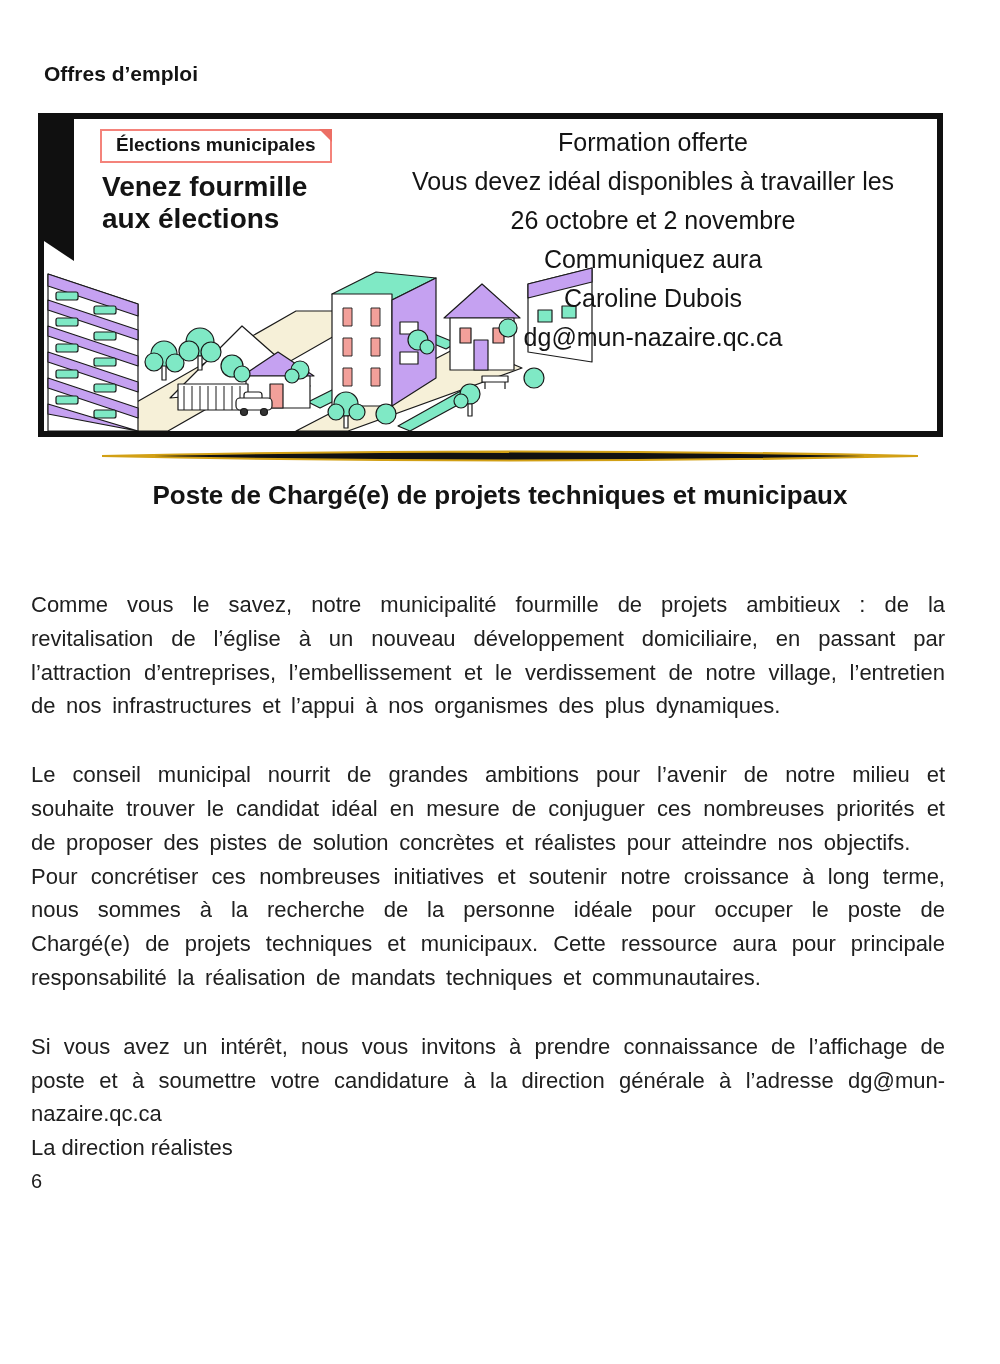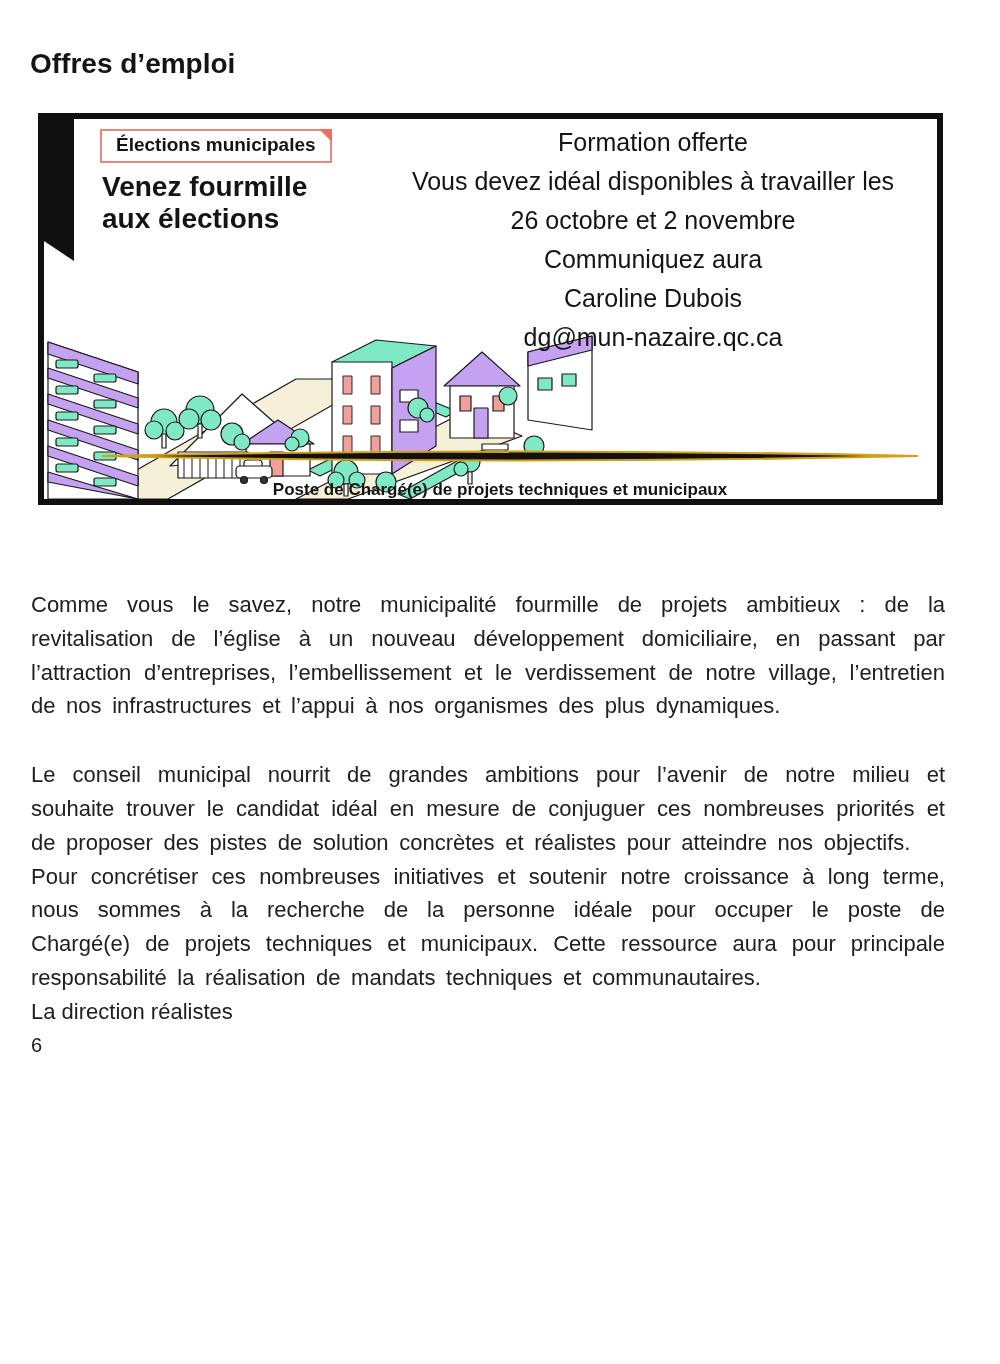--- a/index.html
+++ b/index.html
@@ -5,26 +5,26 @@
   html,body{margin:0;padding:0;background:#ffffff;}
   .page{
     position:relative;
     width:1000px;height:1364px;
     background:#ffffff;
     font-family:"Liberation Sans","DejaVu Sans",sans-serif;
     color:#1b1b1b;
     overflow:hidden;
   }
   .page-title{
-    position:absolute;left:30px;top:48px;margin:0;
-    font-size:28px;font-weight:800;letter-spacing:0;color:#141414;
+    position:absolute;left:30px;top:48px;margin:14px;
+    font-size:21px;font-weight:800;letter-spacing:0;color:#141414;
   }
   
   .ad-box{
-    position:absolute;left:38px;top:113px;width:905px;height:392px;
+    position:absolute;left:38px;top:113px;width:905px;height:324px;
     border:6px solid #101010;box-sizing:border-box;background:#ffffff;
   }
   .left-bar{
     position:absolute;left:0;top:0;width:30px;height:142px;background:#101010;
     clip-path:polygon(0 0,100% 0,100% 100%,0 86%);
   }
   .badge{
     position:absolute;left:56px;top:10px;
     border:2px solid #f4837b;background:#ffffff;
     padding:3px 14px 5px 14px;
@@ -42,21 +42,21 @@
   .ad-right{
     position:absolute;left:330px;top:4px;width:558px;
     text-align:center;font-size:25px;line-height:39px;color:#141414;
   }
   .ad-right .bold{font-weight:400;}
   
   .divider{position:absolute;left:100px;top:448px;width:820px;height:16px;}
   
   .article-heading{
     position:absolute;left:0;top:480px;width:100%;margin:0;
-    text-align:center;font-size:17px;font-weight:700;color:#141414;
+    text-align:center;font-size:26px;font-weight:700;color:#141414;
   }
   .body-copy{
     position:absolute;left:31px;top:579px;width:914px;
     font-size:22px;line-height:33.8px;color:#202020;
     text-align:justify;word-spacing:4.5px;margin-top:9px;
   }
   .body-copy p{margin:0;}
   .body-copy p.gap{margin-top:35px;}
   .signature{margin-top:46px;text-align:left;word-spacing:normal;}
   .page-number{margin-top:5px;margin-left:-3px;font-size:20px;word-spacing:normal;}
@@ -200,17 +200,18 @@
   <svg class="divider" viewBox="0 0 820 16" preserveAspectRatio="none">
     <path d="M2,8 Q410,-1 818,8 Q410,17 2,8 Z" fill="#111111" stroke="#d2a015" stroke-width="2.2"></path>
   </svg>
 
   <h2 class="article-heading">Poste de Chargé(e) de projets techniques et municipaux</h2>
 
   <div class="body-copy">
     <p>Comme vous le savez, notre municipalité fourmille de projets ambitieux : de la revitalisation de l’église à un nouveau développement domiciliaire, en passant par l’attraction d’entreprises, l’embellissement et le verdissement de notre village, l’entretien de nos infrastructures et l’appui à nos organismes des plus dynamiques.</p>
     <p class="gap">Le conseil municipal nourrit de grandes ambitions pour l’avenir de notre milieu et souhaite trouver le candidat idéal en mesure de conjuguer ces nombreuses priorités et de proposer des pistes de solution concrètes et réalistes pour atteindre nos objectifs.</p>
     <p>Pour concrétiser ces nombreuses initiatives et soutenir notre croissance à long terme, nous sommes à la recherche de la personne idéale pour occuper le poste de Chargé(e) de projets techniques et municipaux. Cette ressource aura pour principale responsabilité la réalisation de mandats techniques et communautaires.</p>
+    <p class="gap">Si vous avez un intérêt, nous vous invitons à prendre connaissance de l’affichage de poste et à soumettre votre candidature à la direction générale à l’adresse dg@mun-nazaire.qc.ca</p>
     <p class="signature">La direction réalistes</p>
     <p class="page-number">6</p>
   </div>
 
 </div>
 
 </body></html>

